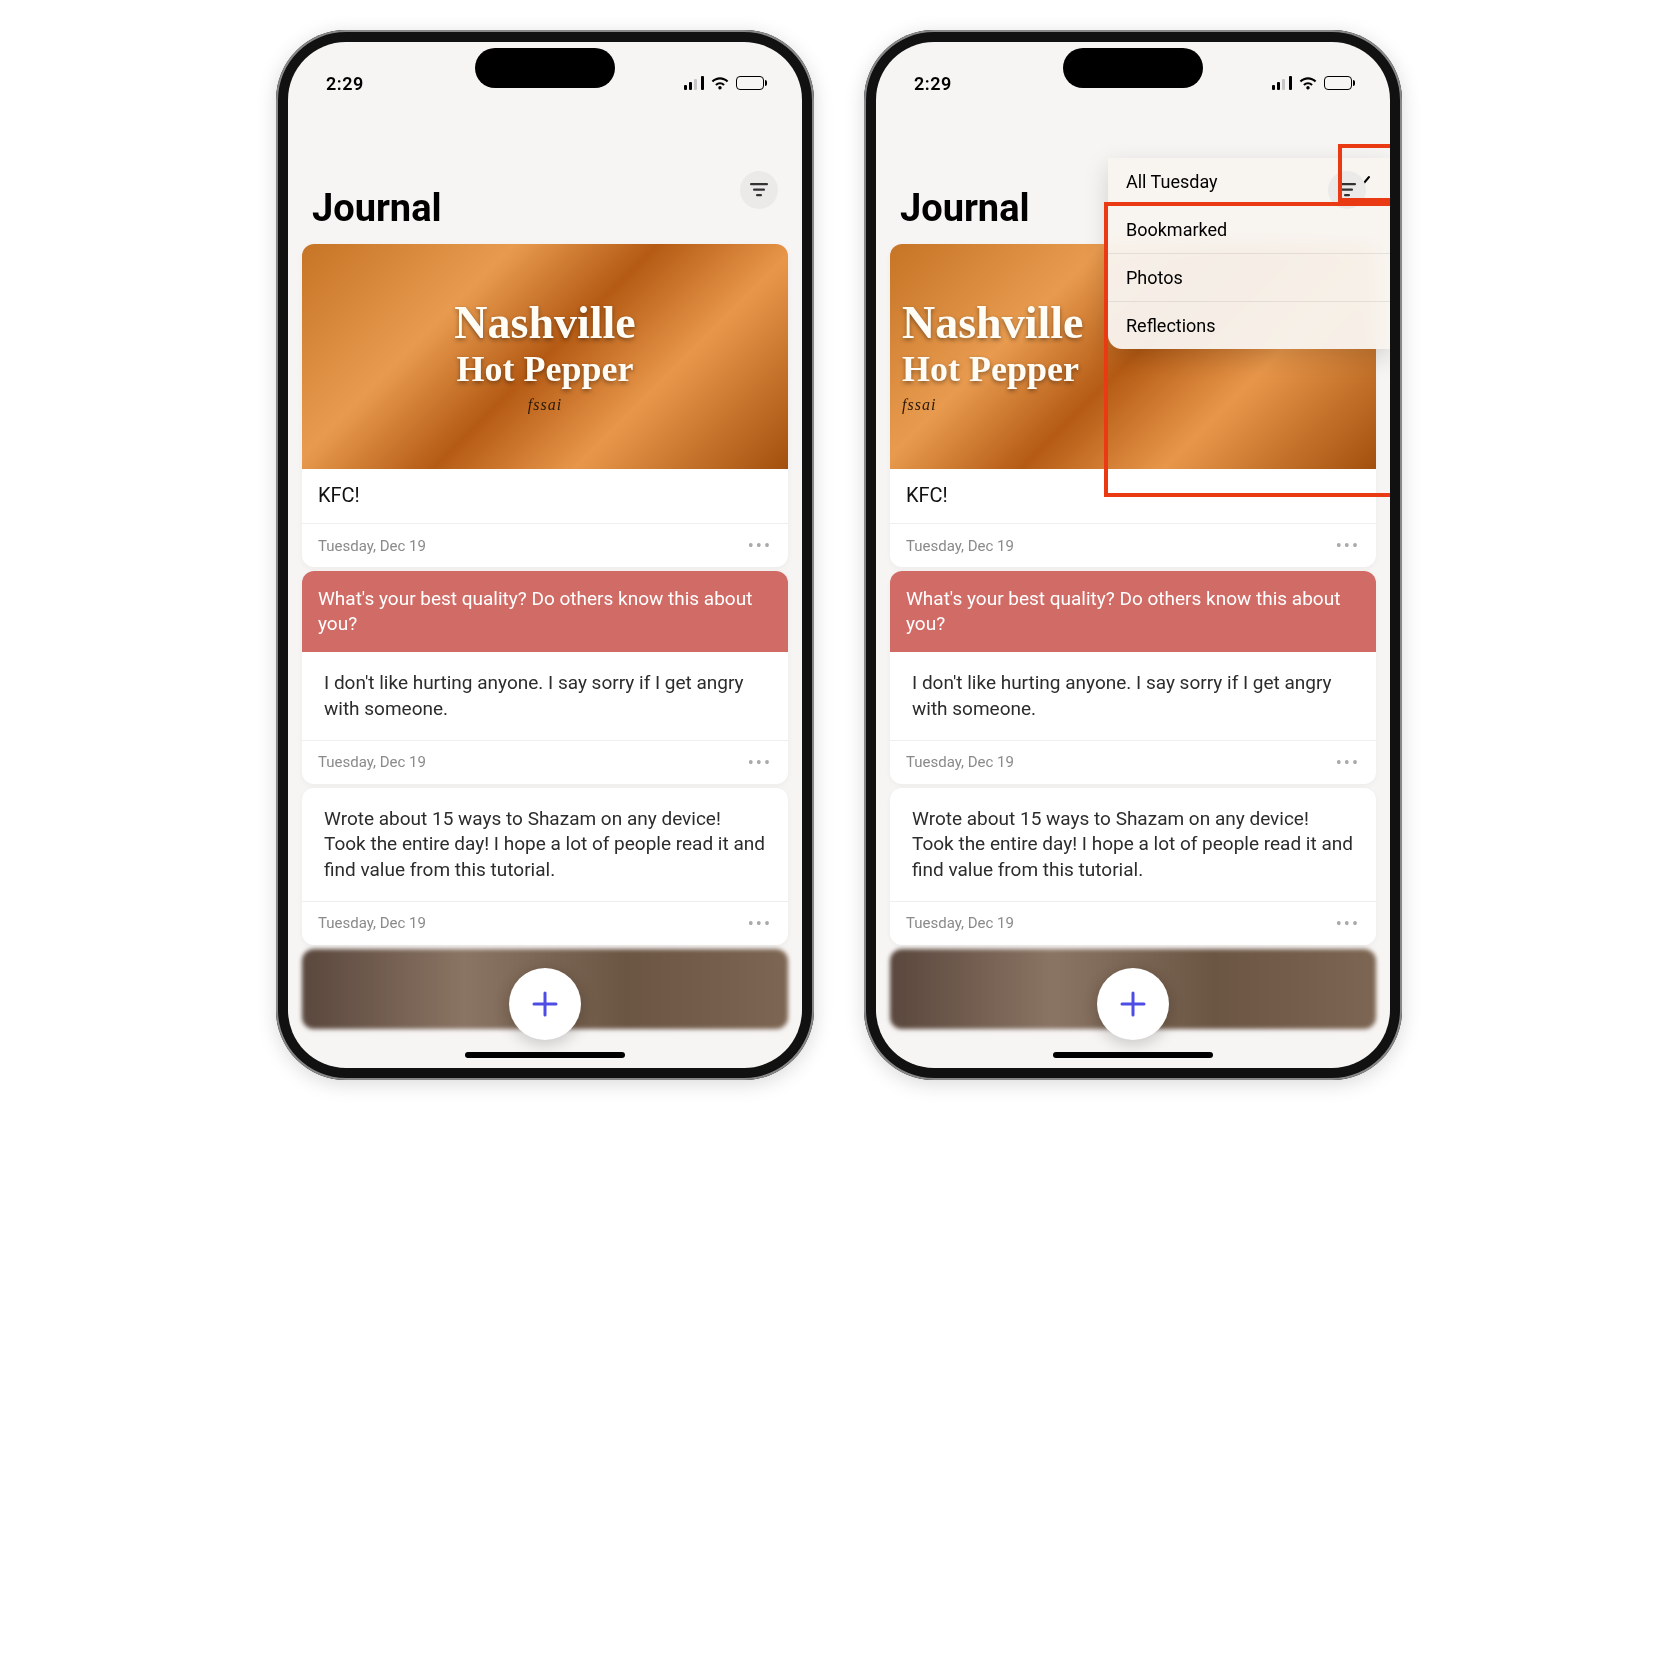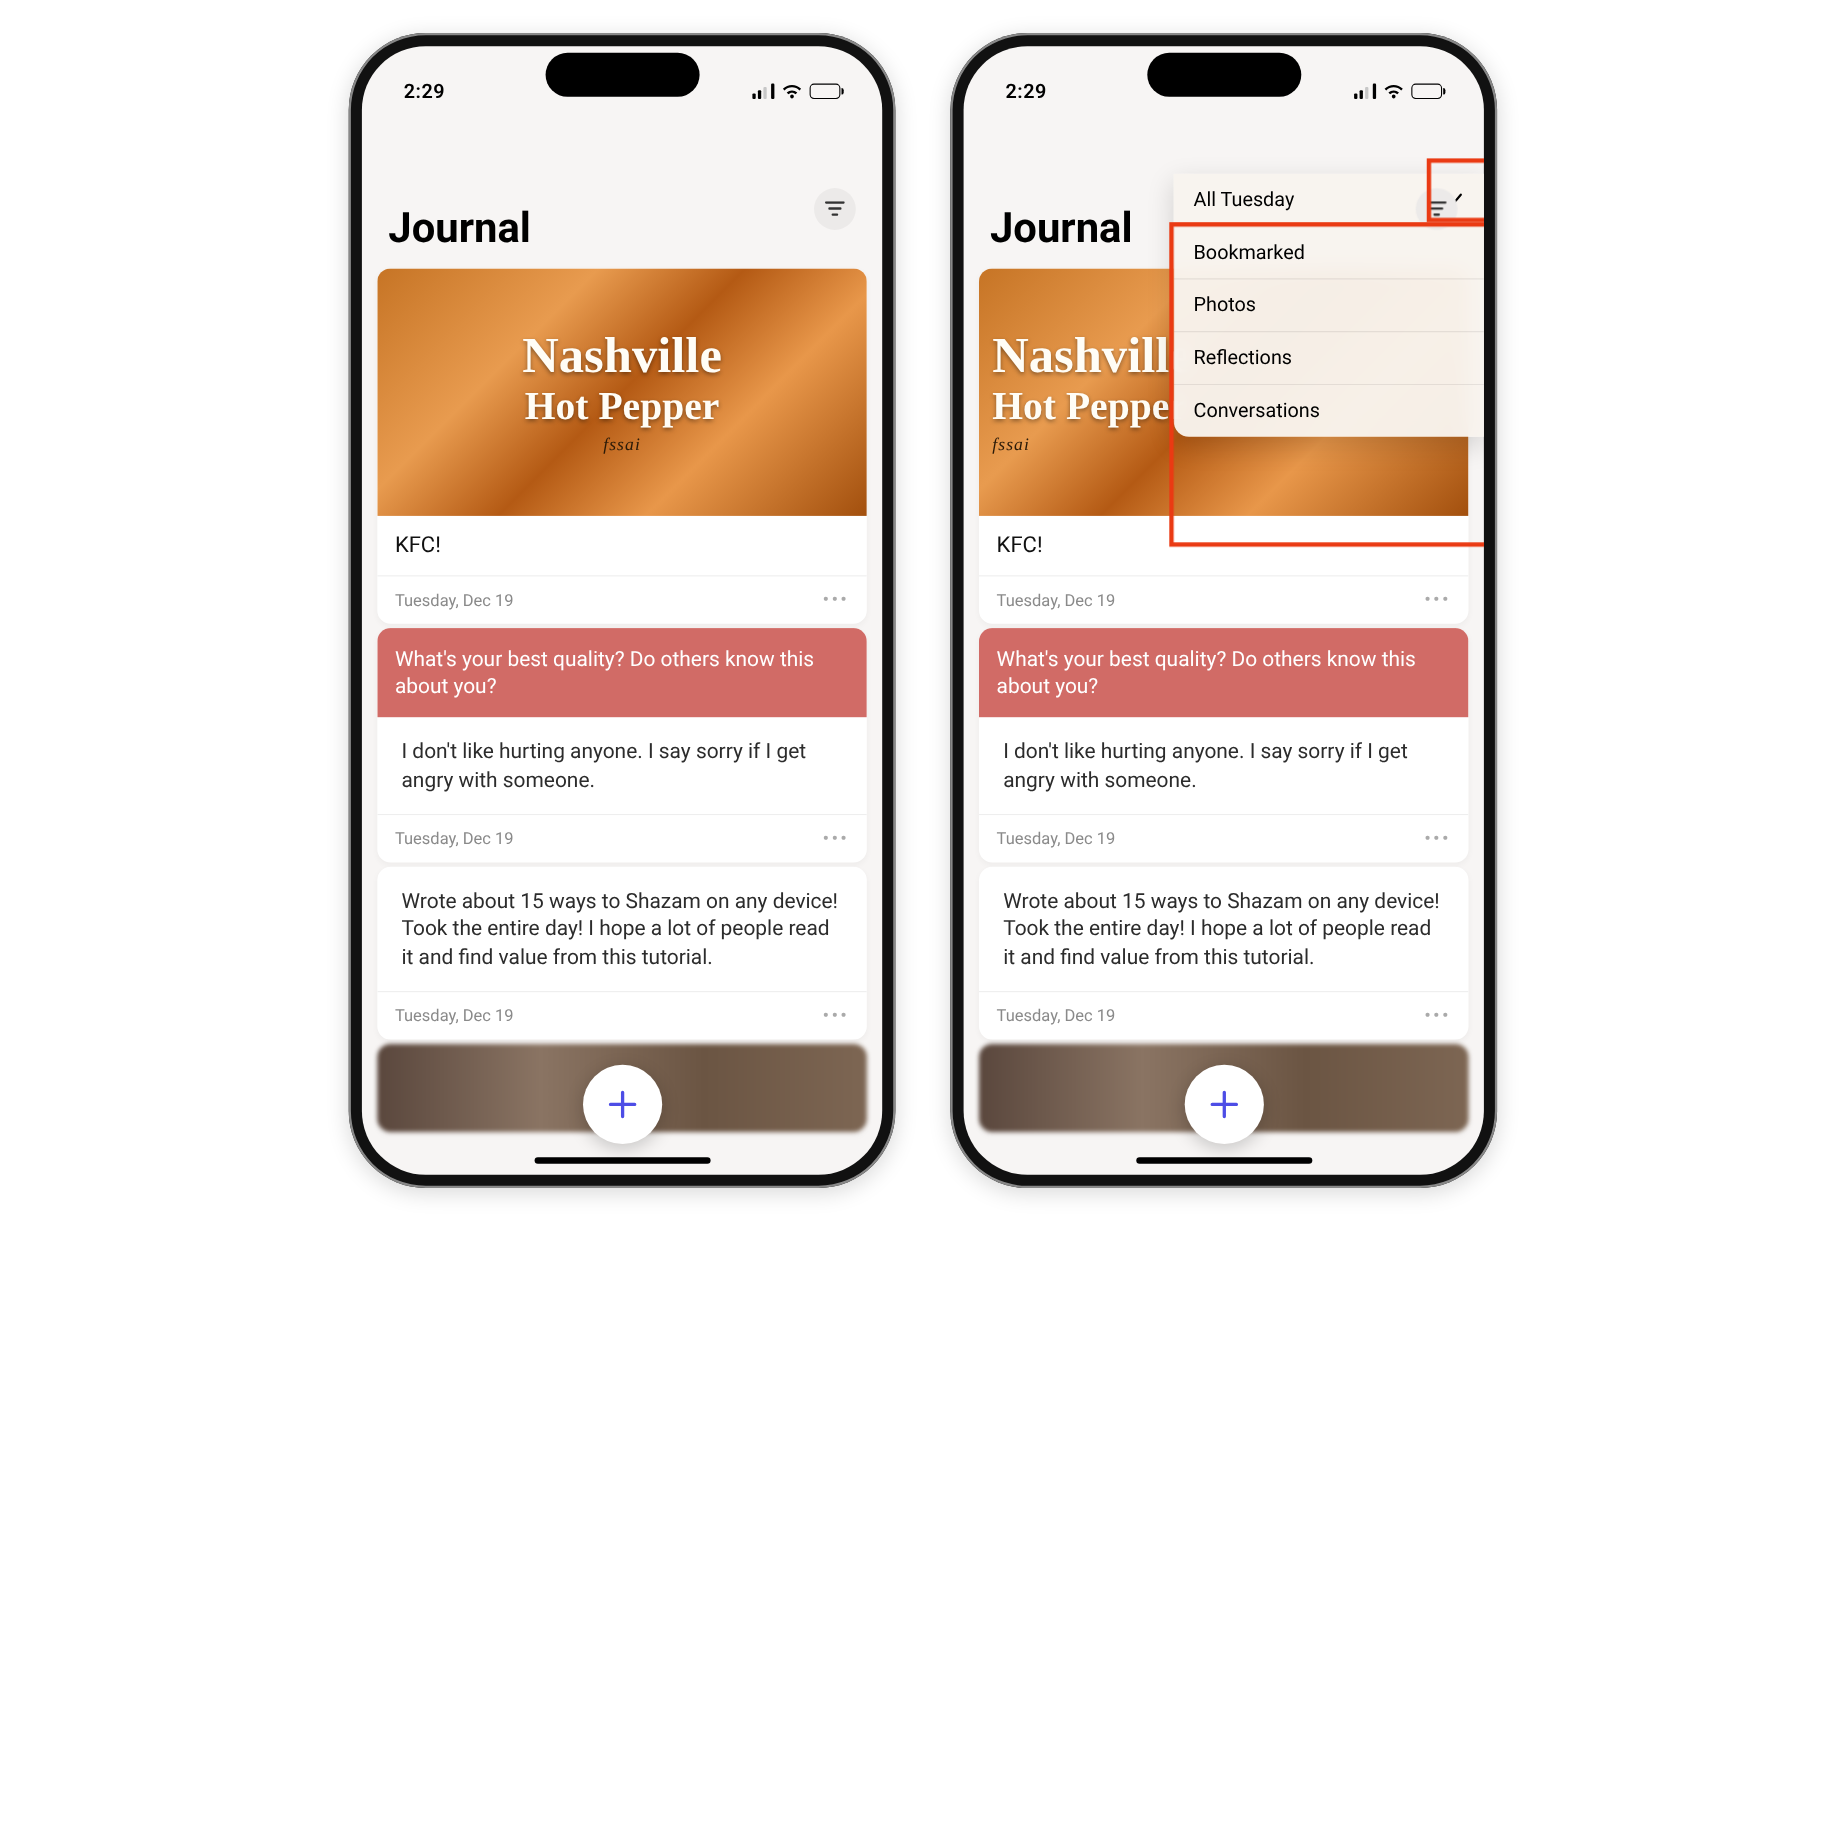--- a/index.html
+++ b/index.html
@@ -5,21 +5,21 @@
   * { box-sizing: border-box; margin: 0; padding: 0; }
   body {
     background: #ffffff;
     font-family: -apple-system, BlinkMacSystemFont, "Segoe UI", Roboto, Helvetica, Arial, sans-serif;
     display: flex;
     gap: 50px;
     padding: 30px;
     justify-content: center;
   }
   .phone {
-    width: 497px;
+    width: 538px;
     height: 1050px;
     background: #111;
     border-radius: 70px;
     padding: 12px;
     box-shadow: inset 0 0 0 2px #888, 0 4px 20px rgba(0,0,0,.15);
     position: relative;
   }
   .screen {
     width: 100%;
     height: 100%;
@@ -292,23 +292,20 @@
         </div>
         <div class="filter-item">
           <span>Bookmarked</span>
         </div>
         <div class="filter-item">
           <span>Photos</span>
         </div>
         <div class="filter-item">
           <span>Reflections</span>
         </div>
-        <div class="filter-item">
-          <span>Conversations</span>
-        </div>
       </div>
     </div>
 
     <div class="content">
 
       <div class="card">
         <div class="card-img">
           <div class="big-txt" style="align-self:flex-start;margin-left:12px;">Nashville</div>
           <div class="sub-txt" style="align-self:flex-start;margin-left:12px;">Hot Pepper</div>
           <div class="small-txt" style="align-self:flex-start;margin-left:12px;">fssai</div>

